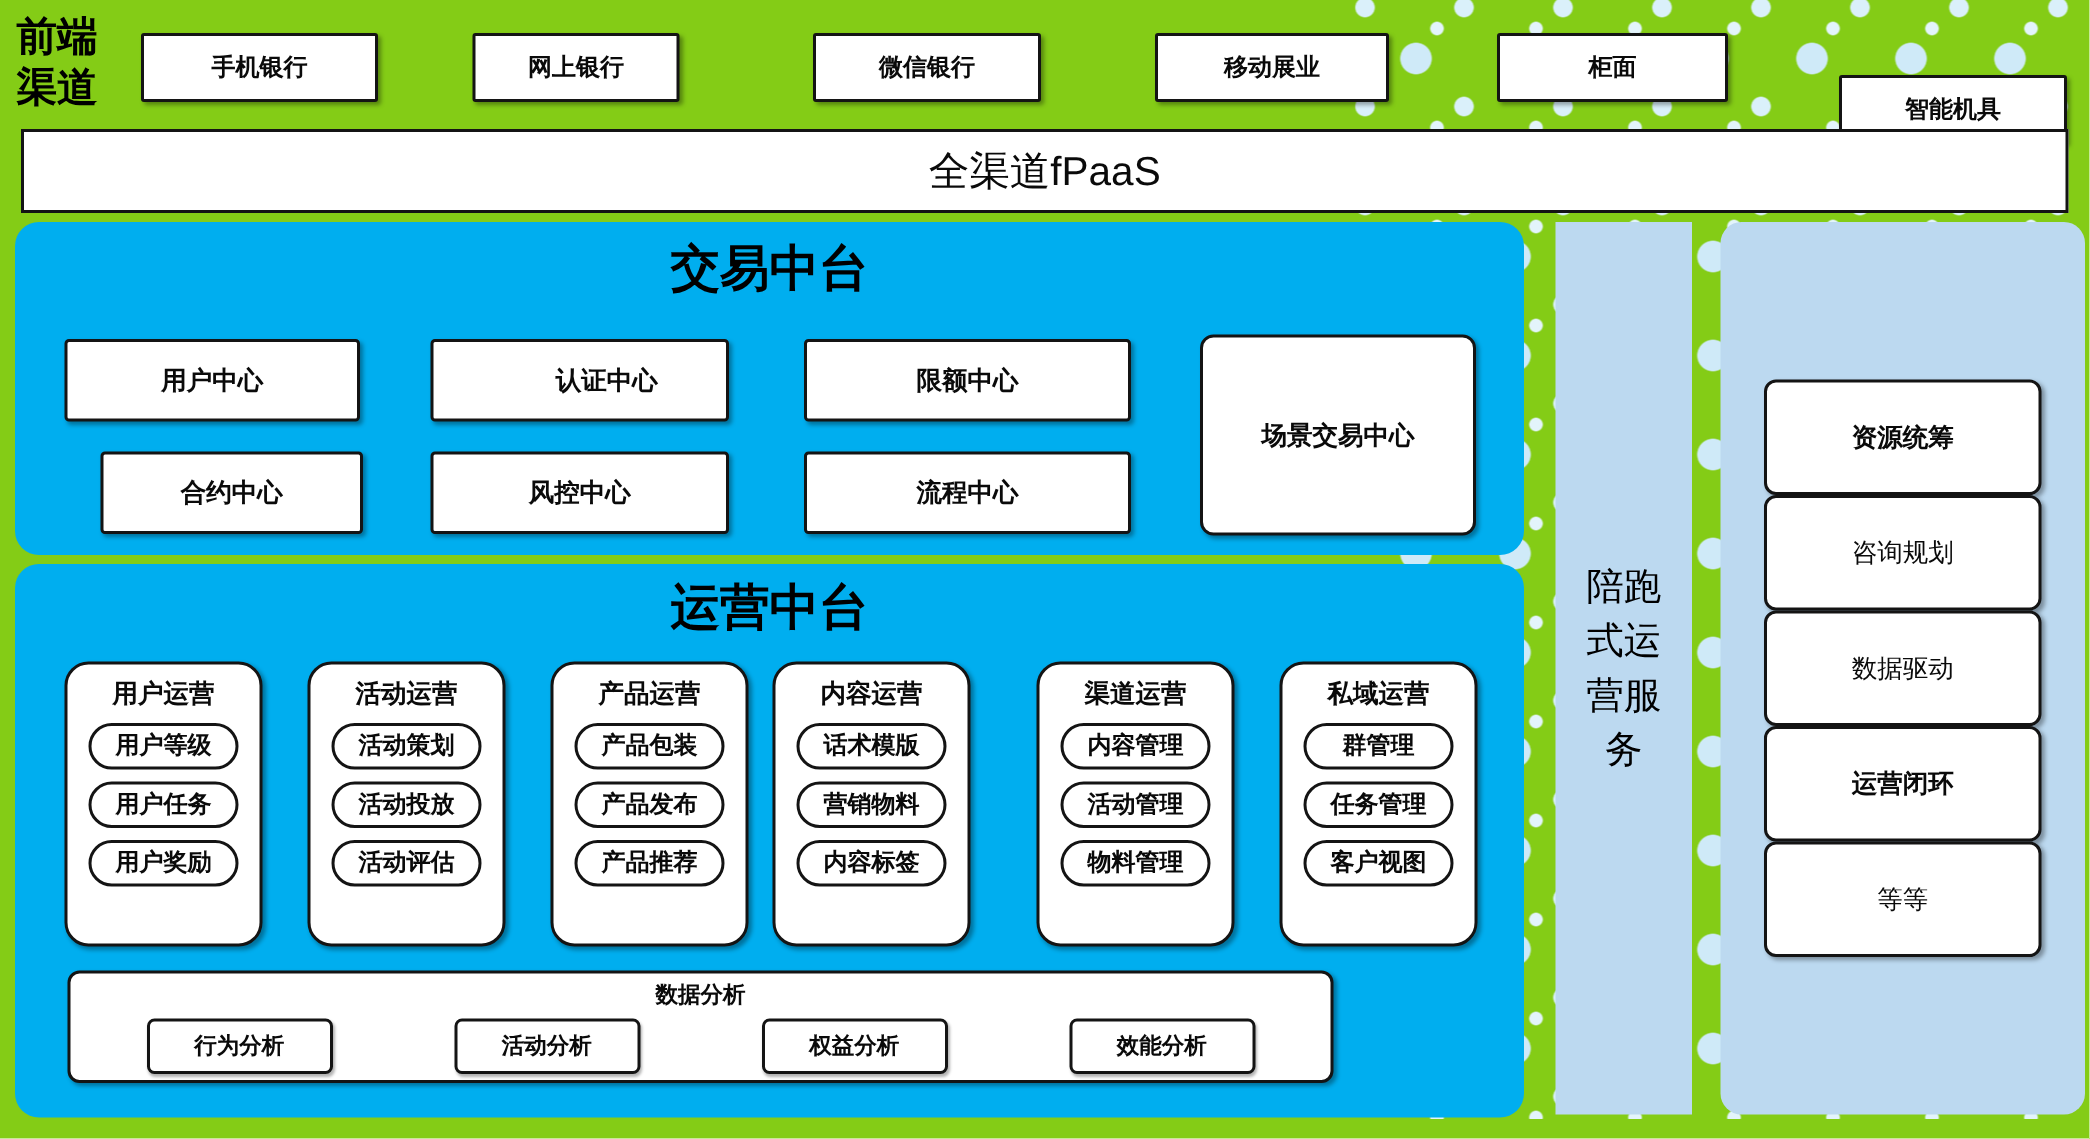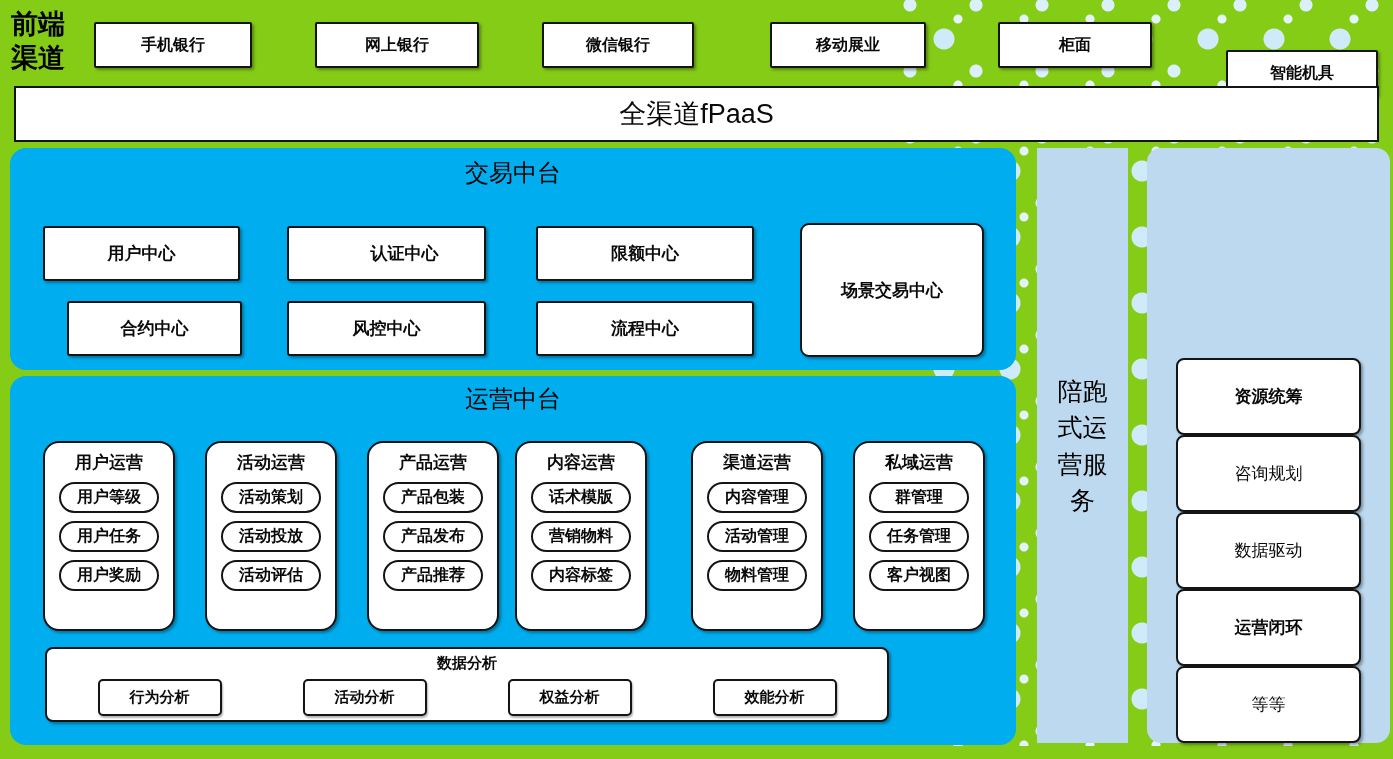--- a/index.html
+++ b/index.html
@@ -34,21 +34,21 @@
   .fpaas-bar{
     position:absolute;left:14px;top:86px;width:1365px;height:56px;
     font-size:27px;font-weight:500;border-radius:0;box-shadow:none;
   }
   
   .cyan-panel{position:absolute;left:10px;width:1006px;background:#00AEEF;border-radius:16px;z-index:1;}
   #trade-panel{top:148px;height:222px;}
   #op-panel{top:376px;height:369px;}
   .panel-title{
     position:absolute;left:0;right:0;text-align:center;
-    font-family:"Liberation Serif",serif;font-weight:normal;font-size:24px;color:#000;
+    font-family:"Liberation Serif",serif;font-weight:bold;font-size:33px;color:#000;
   }
   #trade-panel .panel-title{top:9px;}
   #op-panel .panel-title{top:7px;}
   .center-box{position:absolute;height:55px;border-radius:3px;font-size:17px;font-weight:600;}
   .scene-box{position:absolute;left:790px;top:75px;width:184px;height:134px;border-radius:9px;font-size:17px;font-weight:600;}
   
   .group-box{
     position:absolute;top:65px;width:132px;height:190px;border-radius:16px;
     display:block;padding-top:6px;
   }
@@ -73,35 +73,35 @@
     position:absolute;left:1037px;top:148px;width:91px;height:595px;
     background:#BCD9F0;z-index:1;display:flex;align-items:center;justify-content:center;
   }
   .side-bar-text{
     width:52px;font-size:25px;font-weight:500;line-height:1.45;
     word-break:break-all;text-align:center;color:#000;
   }
   .right-panel{
     position:absolute;left:1147px;top:148px;width:243px;height:595px;
     background:#BCD9F0;border-radius:14px;z-index:1;
-    display:flex;flex-direction:column;justify-content:flex-end;align-items:center;
+    display:flex;flex-direction:column;justify-content:center;align-items:center;
   }
   .rp-box{width:185px;height:77px;border-radius:8px;font-size:17px;font-weight:500;}
   .rp-bold{font-weight:800;}
 </style>
 </head>
 <body>
 
 <div id="stage">
 
   <div class="dots-bg"></div>
 
   <div class="front-label">前端渠道</div>
   <div class="wbox channel-box" style="left:94px;width:158px;">手机银行</div>
-  <div class="wbox channel-box" style="left:315px;width:164px;">网上银行</div>
+  <div class="wbox channel-box" style="left:315px;width:138px;">网上银行</div>
   <div class="wbox channel-box" style="left:542px;width:152px;">微信银行</div>
   <div class="wbox channel-box" style="left:770px;width:156px;">移动展业</div>
   <div class="wbox channel-box" style="left:998px;width:154px;">柜面</div>
   <div class="wbox channel-box" style="left:1226px;width:152px;margin-top:28px;">智能机具</div>
 
   <div class="wbox fpaas-bar">全渠道fPaaS</div>
 
   <div class="cyan-panel" id="trade-panel">
     <div class="panel-title">交易中台</div>
     <div class="wbox center-box" style="left:33px;top:78px;width:197px;">用户中心</div>

